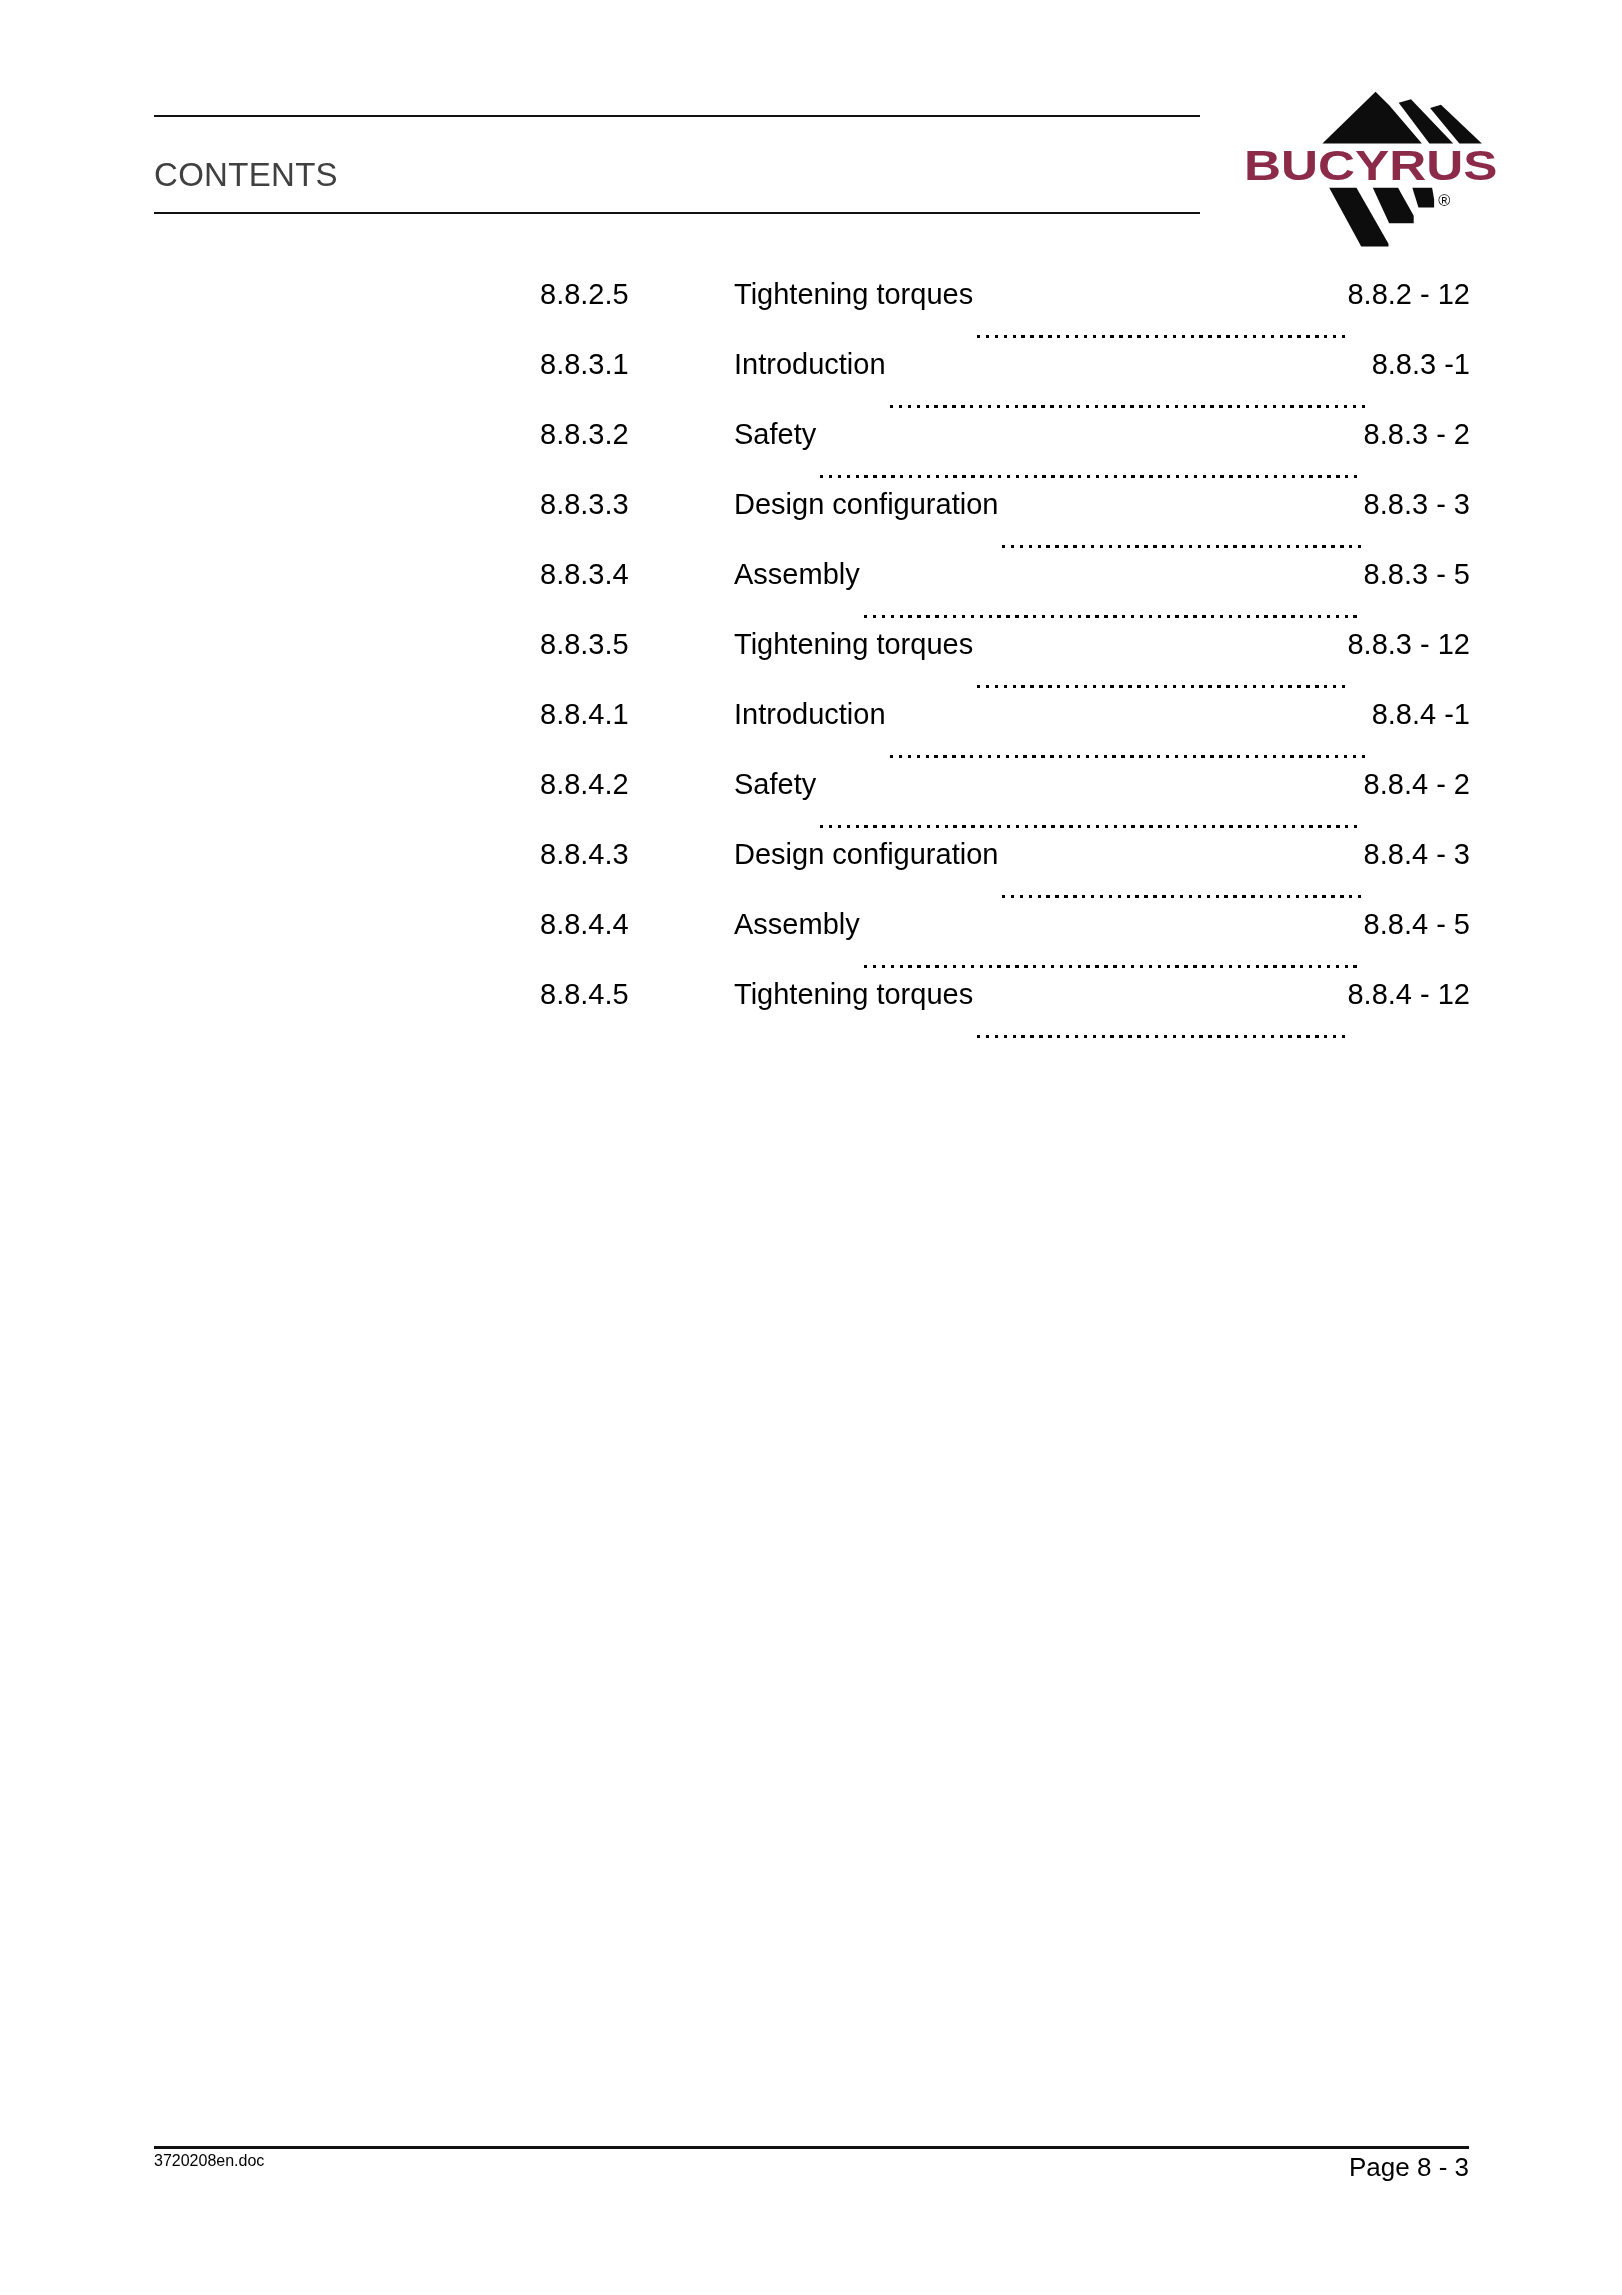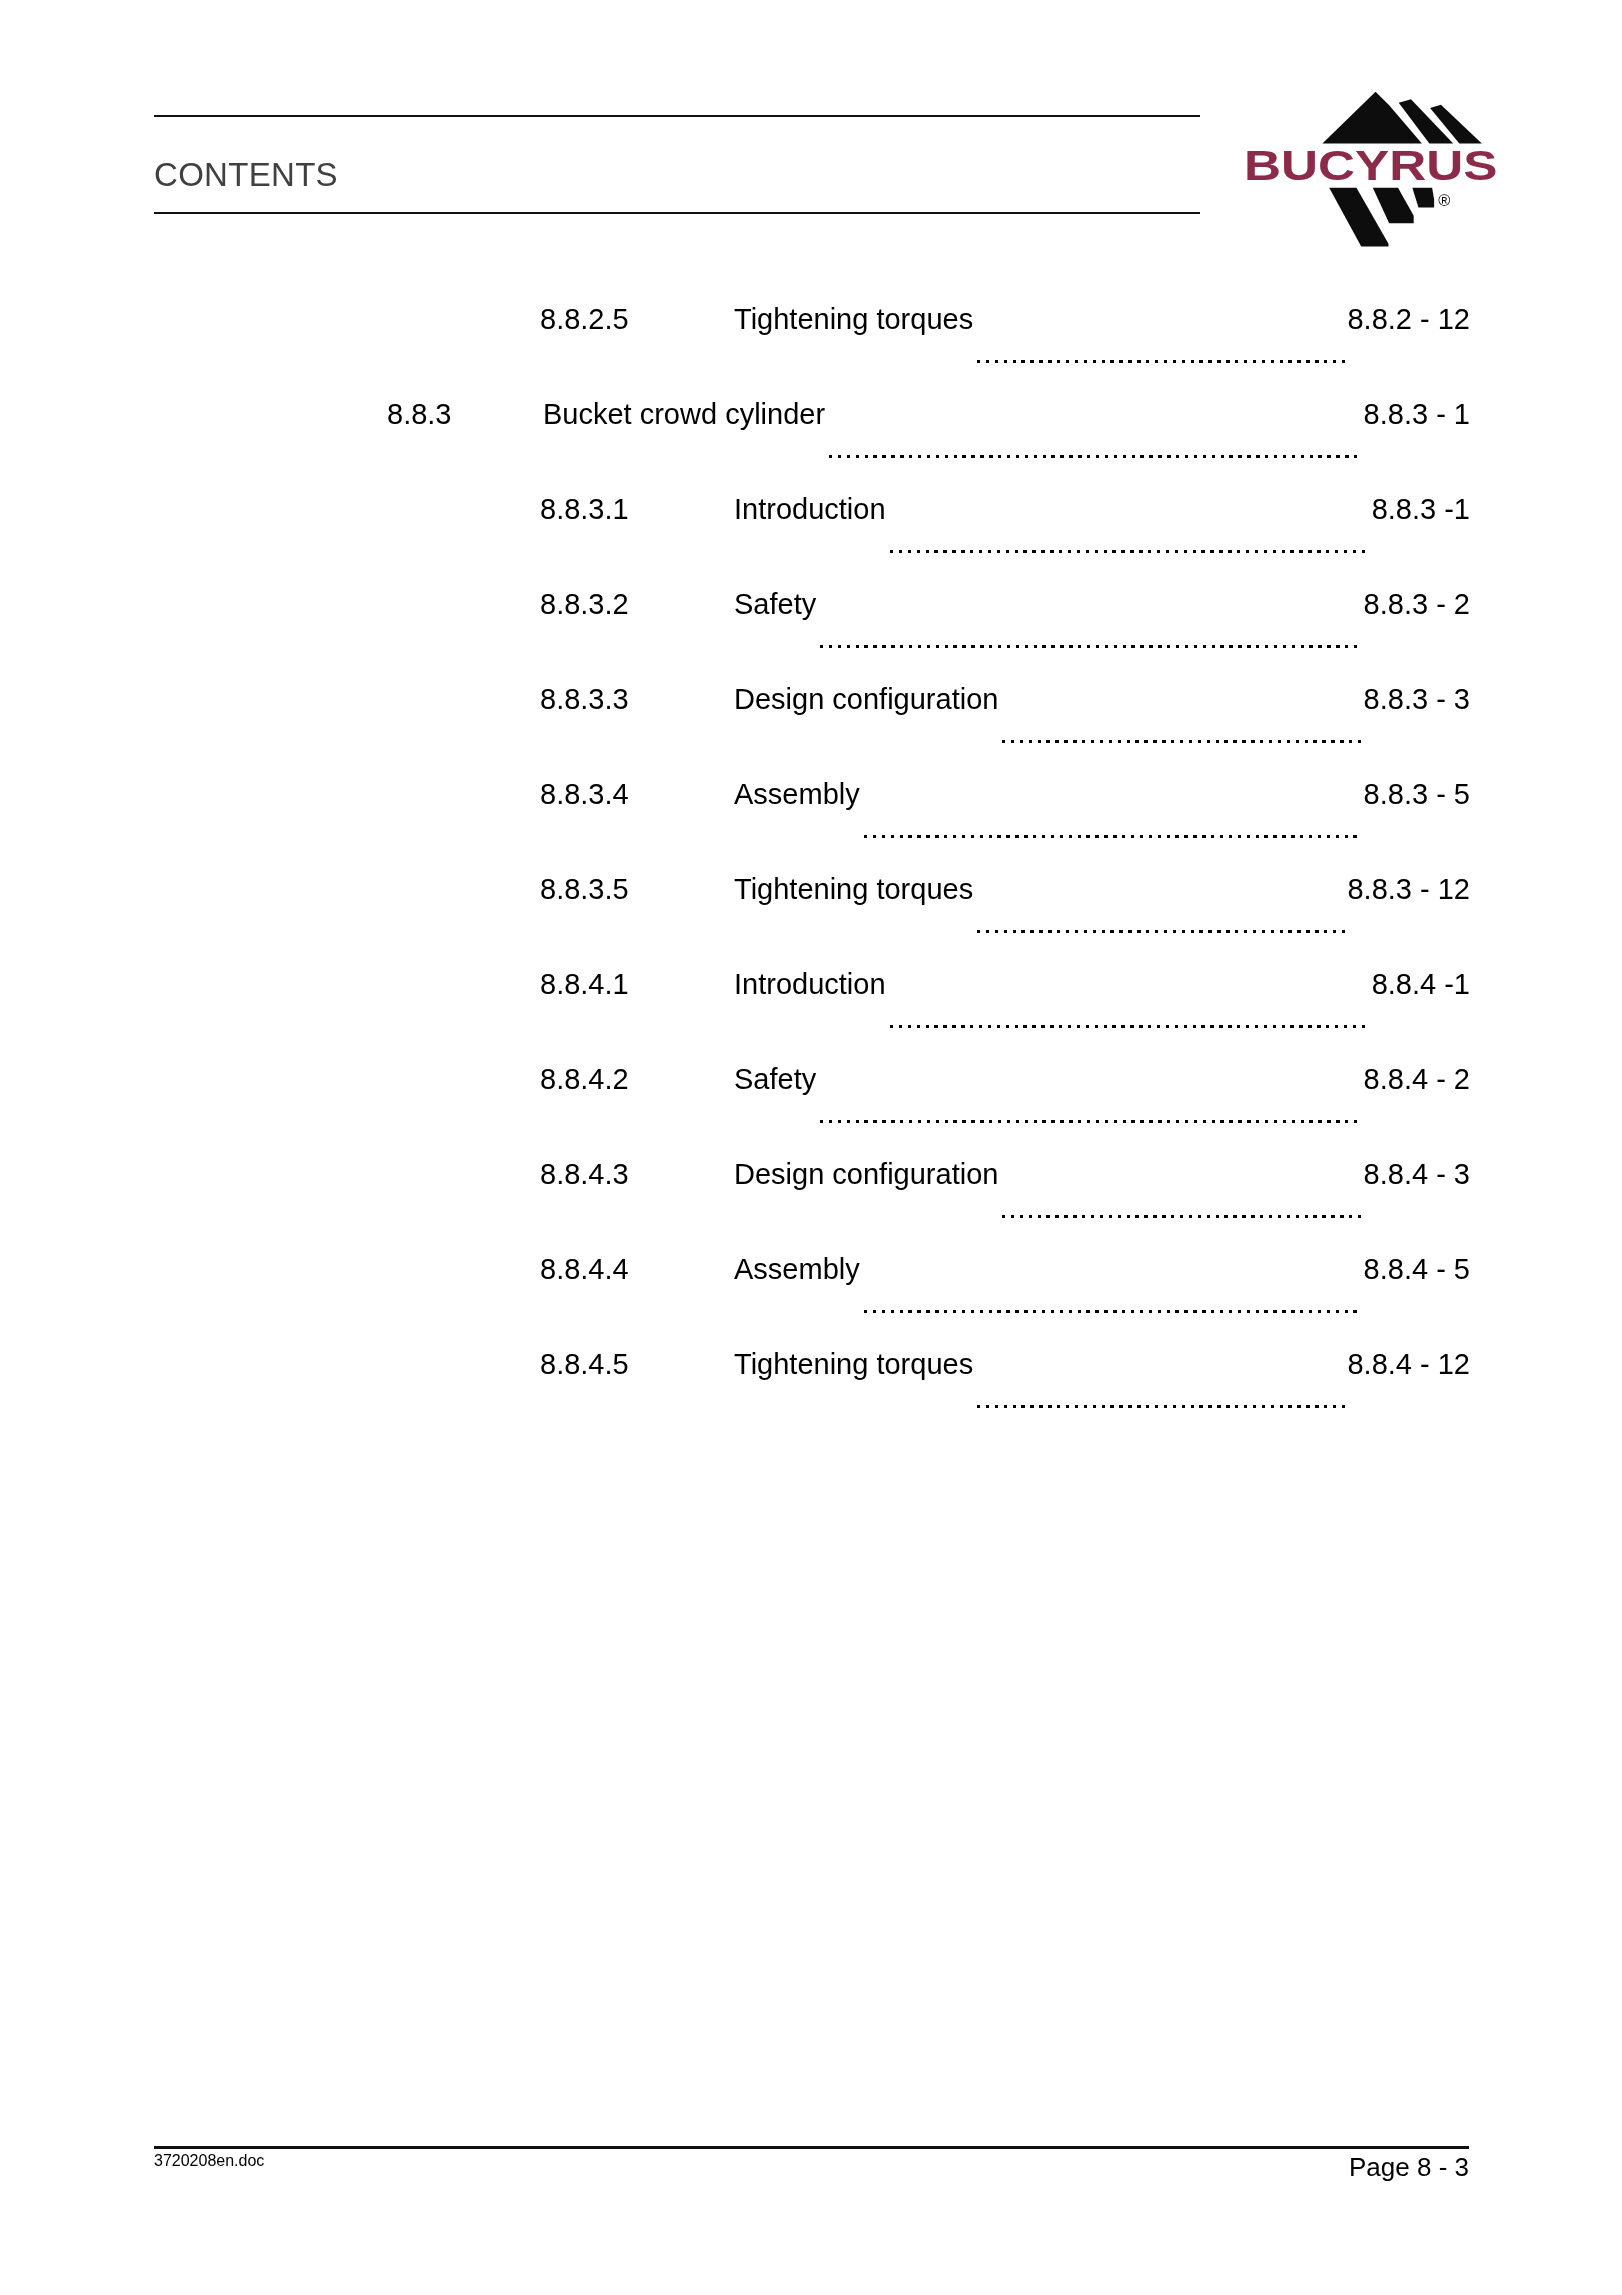--- a/index.html
+++ b/index.html
@@ -50,21 +50,20 @@
   .toc-row {
     display: flex;
     align-items: flex-end;
     height: 70px;
     box-sizing: border-box;
     padding-top: 4.1px;
     font-size: 29px;
     line-height: 33px;
     white-space: nowrap;
     align-items: flex-start;
-    margin-top: 25px;
   }
   .toc-row > span { display: inline-block; }
   .toc-num { flex: 0 0 auto; }
   .level-2 .toc-num { width: 156px; margin-left: 0; }
   .level-3 .toc-num { width: 194px; margin-left: 153px; }
   .toc-title { flex: 0 0 auto; }
   .toc-leader {
     flex: 1 1 auto;
     align-self: flex-end;
     height: 3.4px;
@@ -113,26 +112,20 @@
     <text x="25" y="144" textLength="372" lengthAdjust="spacingAndGlyphs" font-family="Liberation Sans, sans-serif" font-size="62" font-weight="bold" fill="#8c2a4a">BUCYRUS</text>
     <text x="310" y="182" font-size="24" fill="#0d0d0d">®</text>
   </svg>
 
   <div id="toc">
       <div class="toc-row level-3">
       <span class="toc-num">8.8.2.5</span>
       <span class="toc-title">Tightening torques</span>
       <span class="toc-leader"></span>
       <span class="toc-page">8.8.2 - 12</span>
-    </div>
-      <div class="toc-row level-2">
-      <span class="toc-num">8.8.3</span>
-      <span class="toc-title">Bucket crowd cylinder</span>
-      <span class="toc-leader"></span>
-      <span class="toc-page">8.8.3 - 1</span>
     </div>
       <div class="toc-row level-3">
       <span class="toc-num">8.8.3.1</span>
       <span class="toc-title">Introduction</span>
       <span class="toc-leader"></span>
       <span class="toc-page">8.8.3 -1</span>
     </div>
       <div class="toc-row level-3">
       <span class="toc-num">8.8.3.2</span>
       <span class="toc-title">Safety</span>

